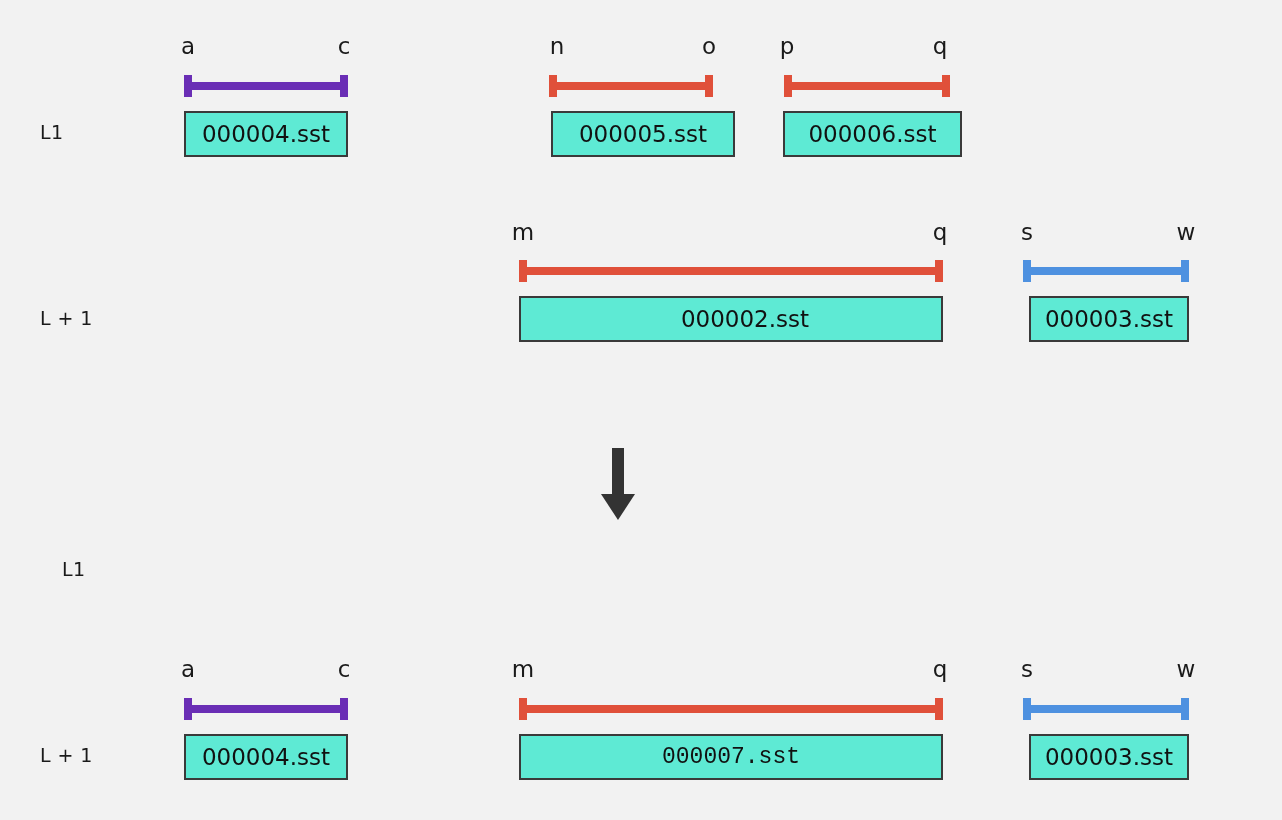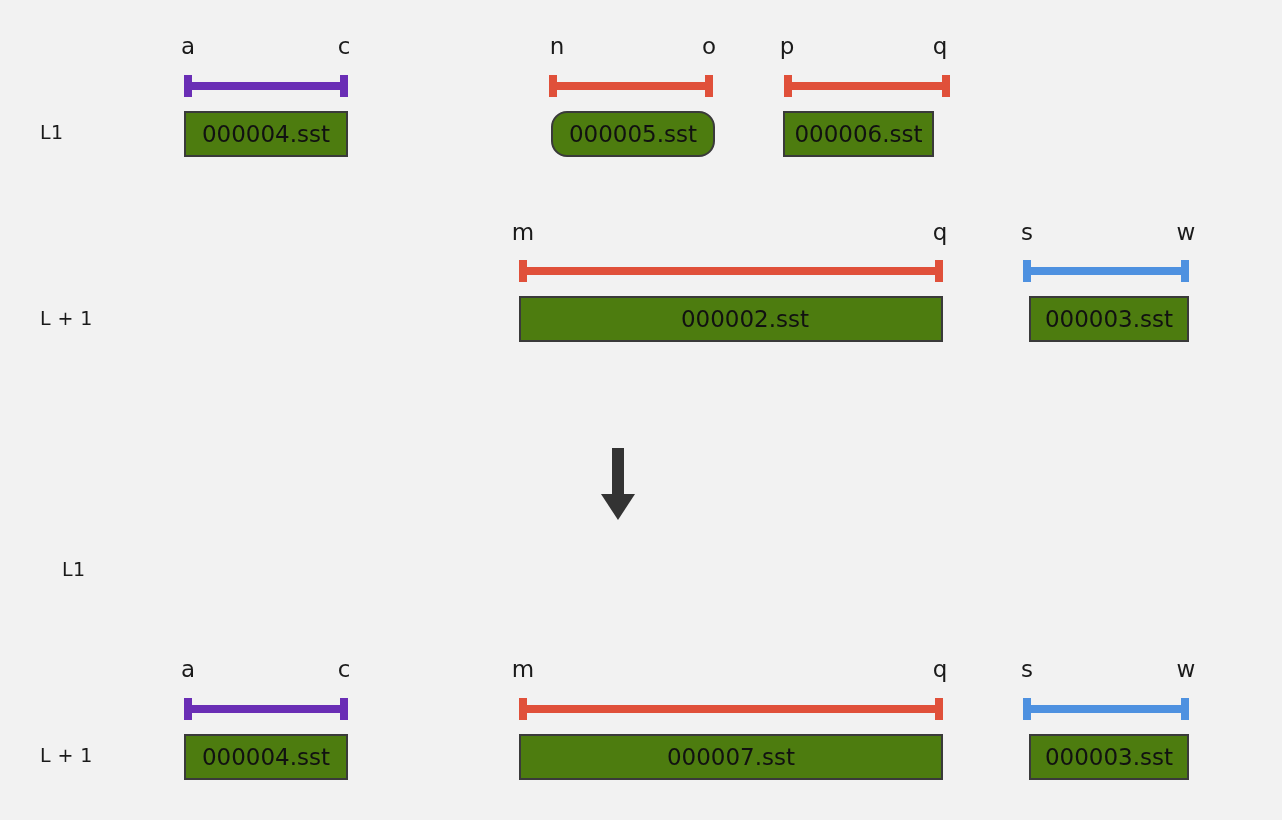--- a/index.html
+++ b/index.html
@@ -63,21 +63,21 @@
   .bracket .cap.right { right: 0; }
 
   .c-purple { color: #6a2eb5; }
   .c-red    { color: #e0503a; }
   .c-blue   { color: #4e91e0; }
 
   
   .sst-box {
     position: absolute;
     box-sizing: border-box;
-    background: #4d7c0f;
+    background: #5eead4;
     border: 2px solid #3a3a3a;
     display: flex;
     align-items: center;
     justify-content: center;
     font-size: 23px;
     color: #111111;
     height: 46px;
     white-space: nowrap;
   }
 
@@ -102,30 +102,30 @@
   </div>
   <div class="sst-box" style="left:184px; top:111px; width:164px;">000004.sst</div>
 
   <div class="key-label" style="left:545px; top:35px;">n</div>
   <div class="key-label" style="left:697px; top:35px;">o</div>
   <div class="bracket c-red" style="left:549px; top:75px; width:164px;">
     <div class="cap left"></div>
     <div class="bar"></div>
     <div class="cap right"></div>
   </div>
-  <div class="sst-box" style="left:551px; top:111px; width:164px;border-radius:16px;">000005.sst</div>
+  <div class="sst-box" style="left:551px; top:111px; width:184px;">000005.sst</div>
 
   <div class="key-label" style="left:775px; top:35px;">p</div>
   <div class="key-label" style="left:928px; top:35px;">q</div>
   <div class="bracket c-red" style="left:784px; top:75px; width:166px;">
     <div class="cap left"></div>
     <div class="bar"></div>
     <div class="cap right"></div>
   </div>
-  <div class="sst-box" style="left:783px; top:111px; width:151px;">000006.sst</div>
+  <div class="sst-box" style="left:783px; top:111px; width:179px;">000006.sst</div>
 
   <div class="level-label" style="left:40px; top:307px;">L + 1</div>
 
   <div class="key-label" style="left:511px; top:221px;">m</div>
   <div class="key-label" style="left:928px; top:221px;">q</div>
   <div class="bracket c-red" style="left:519px; top:260px; width:424px;">
     <div class="cap left"></div>
     <div class="bar"></div>
     <div class="cap right"></div>
   </div>
@@ -160,21 +160,21 @@
   </div>
   <div class="sst-box" style="left:184px; top:734px; width:164px;">000004.sst</div>
 
   <div class="key-label" style="left:511px; top:658px;">m</div>
   <div class="key-label" style="left:928px; top:658px;">q</div>
   <div class="bracket c-red" style="left:519px; top:698px; width:424px;">
     <div class="cap left"></div>
     <div class="bar"></div>
     <div class="cap right"></div>
   </div>
-  <div class="sst-box" style="left:519px; top:734px; width:424px;">000007.sst</div>
+  <div class="sst-box" style="left:519px; top:734px; width:424px;font-family:Liberation Mono, monospace;">000007.sst</div>
 
   <div class="key-label" style="left:1015px; top:658px;">s</div>
   <div class="key-label" style="left:1174px; top:658px;">w</div>
   <div class="bracket c-blue" style="left:1023px; top:698px; width:166px;">
     <div class="cap left"></div>
     <div class="bar"></div>
     <div class="cap right"></div>
   </div>
   <div class="sst-box" style="left:1029px; top:734px; width:160px;">000003.sst</div>
 

